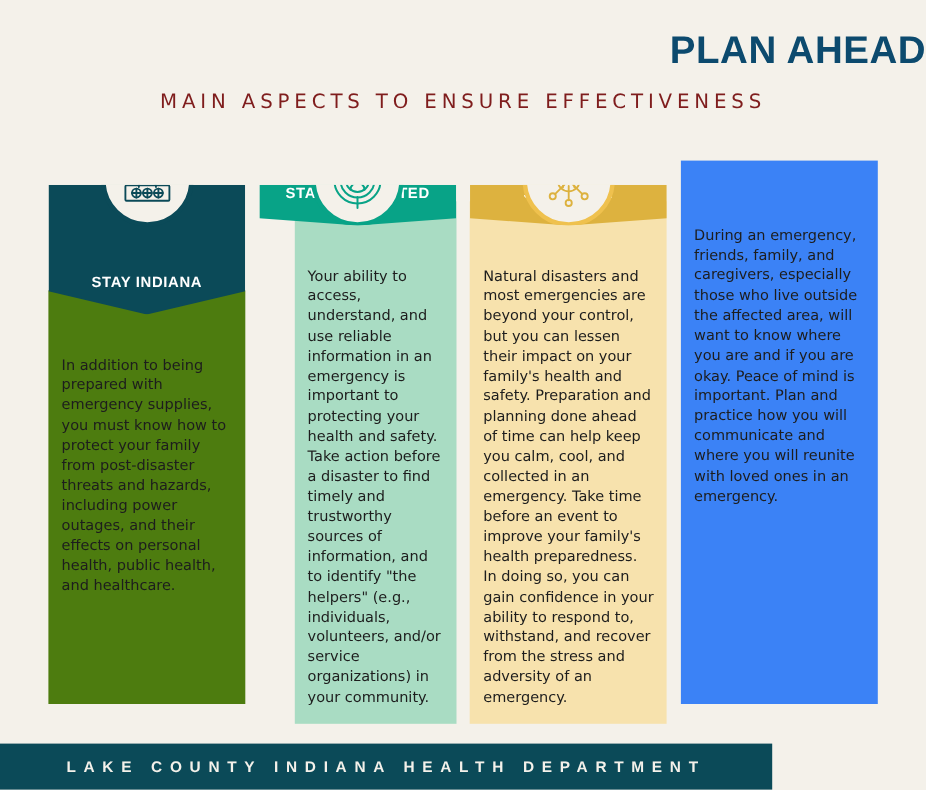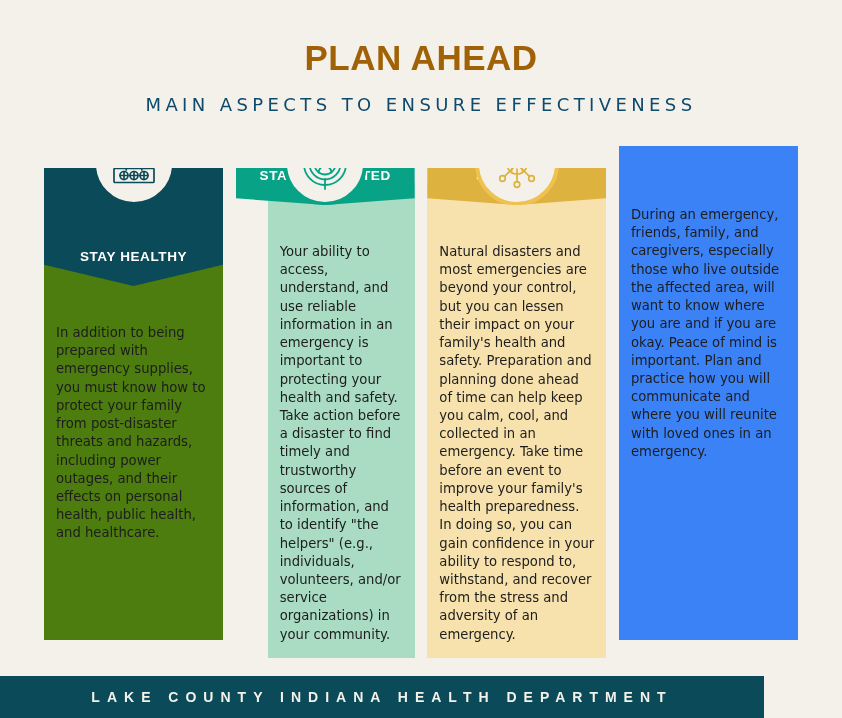--- a/index.html
+++ b/index.html
@@ -17,30 +17,31 @@
 
   
   .page-header {
     text-align: center;
     padding-top: 26px;
   }
   .page-title {
     font-family: "Liberation Sans", "DejaVu Sans", sans-serif;
     font-size: 35px;
     font-weight: bold;
-    color: #a16207;
+    color: #0c4a6e;
     letter-spacing: 0.5px;
-    margin: 12px;
+    margin: 0;
     line-height: 1.15;
+    text-align: right;
   }
   .page-subtitle {
     font-family: "DejaVu Sans", "Liberation Sans", sans-serif;
     font-size: 18px;
     font-weight: 400;
-    color: #0c4a6e;
+    color: #7f1d1d;
     letter-spacing: 4.4px;
     margin: 17px 0 0 0;
     line-height: 1.1;
   }
 
   
   .columns {
     position: absolute;
     top: 168px;
     left: 44px;
@@ -111,21 +112,21 @@
 
   
   .columns { height: 472px; }
   .column  { height: 472px; }
 
   
   .footer-bar {
     position: absolute;
     left: 0;
     bottom: 0;
-    width: 764px;
+    width: 702px;
     height: 42px;
     background: #0b4a58;
     display: flex;
     align-items: center;
     justify-content: center;
   }
   .footer-text {
     font-family: "Liberation Sans", "DejaVu Sans", sans-serif;
     font-size: 14px;
     font-weight: bold;
@@ -162,21 +163,21 @@
           <path d="M18.2 32c0-4.5 3.5-7.8 7.8-7.8s7.8 3.3 7.8 7.8"></path>
 
           <rect x="6" y="30.5" width="40" height="14" rx="1"></rect>
 
           <circle cx="16" cy="37.5" r="4"></circle>
           <circle cx="26" cy="37.5" r="4"></circle>
           <circle cx="36" cy="37.5" r="4"></circle>
           <path d="M16 33.5v8M12 37.5h8M26 33.5v8M22 37.5h8M36 33.5v8M32 37.5h8"></path>
         </svg>
       </div>
-      <div class="col-head-label">STAY HEALTHY</div>
+      <div class="col-head-label">STAY INDIANA</div>
     </div>
     <div class="col-body" style="background:#4d7c0f;">
       <p class="col-body-text">In addition to being prepared with emergency supplies, you must know how to protect your family from post-disaster threats and hazards, including power outages, and their effects on personal health, public health, and healthcare.</p>
     </div>
   </div>
 
   <div class="column">
     <div class="col-head" style="background:#08a387;">
       <div class="icon-badge" style="border:4px solid #08a387;">
         <svg width="54" height="54" viewBox="0 0 54 54" fill="none" stroke="#08a387" stroke-width="1.8" stroke-linecap="round">

